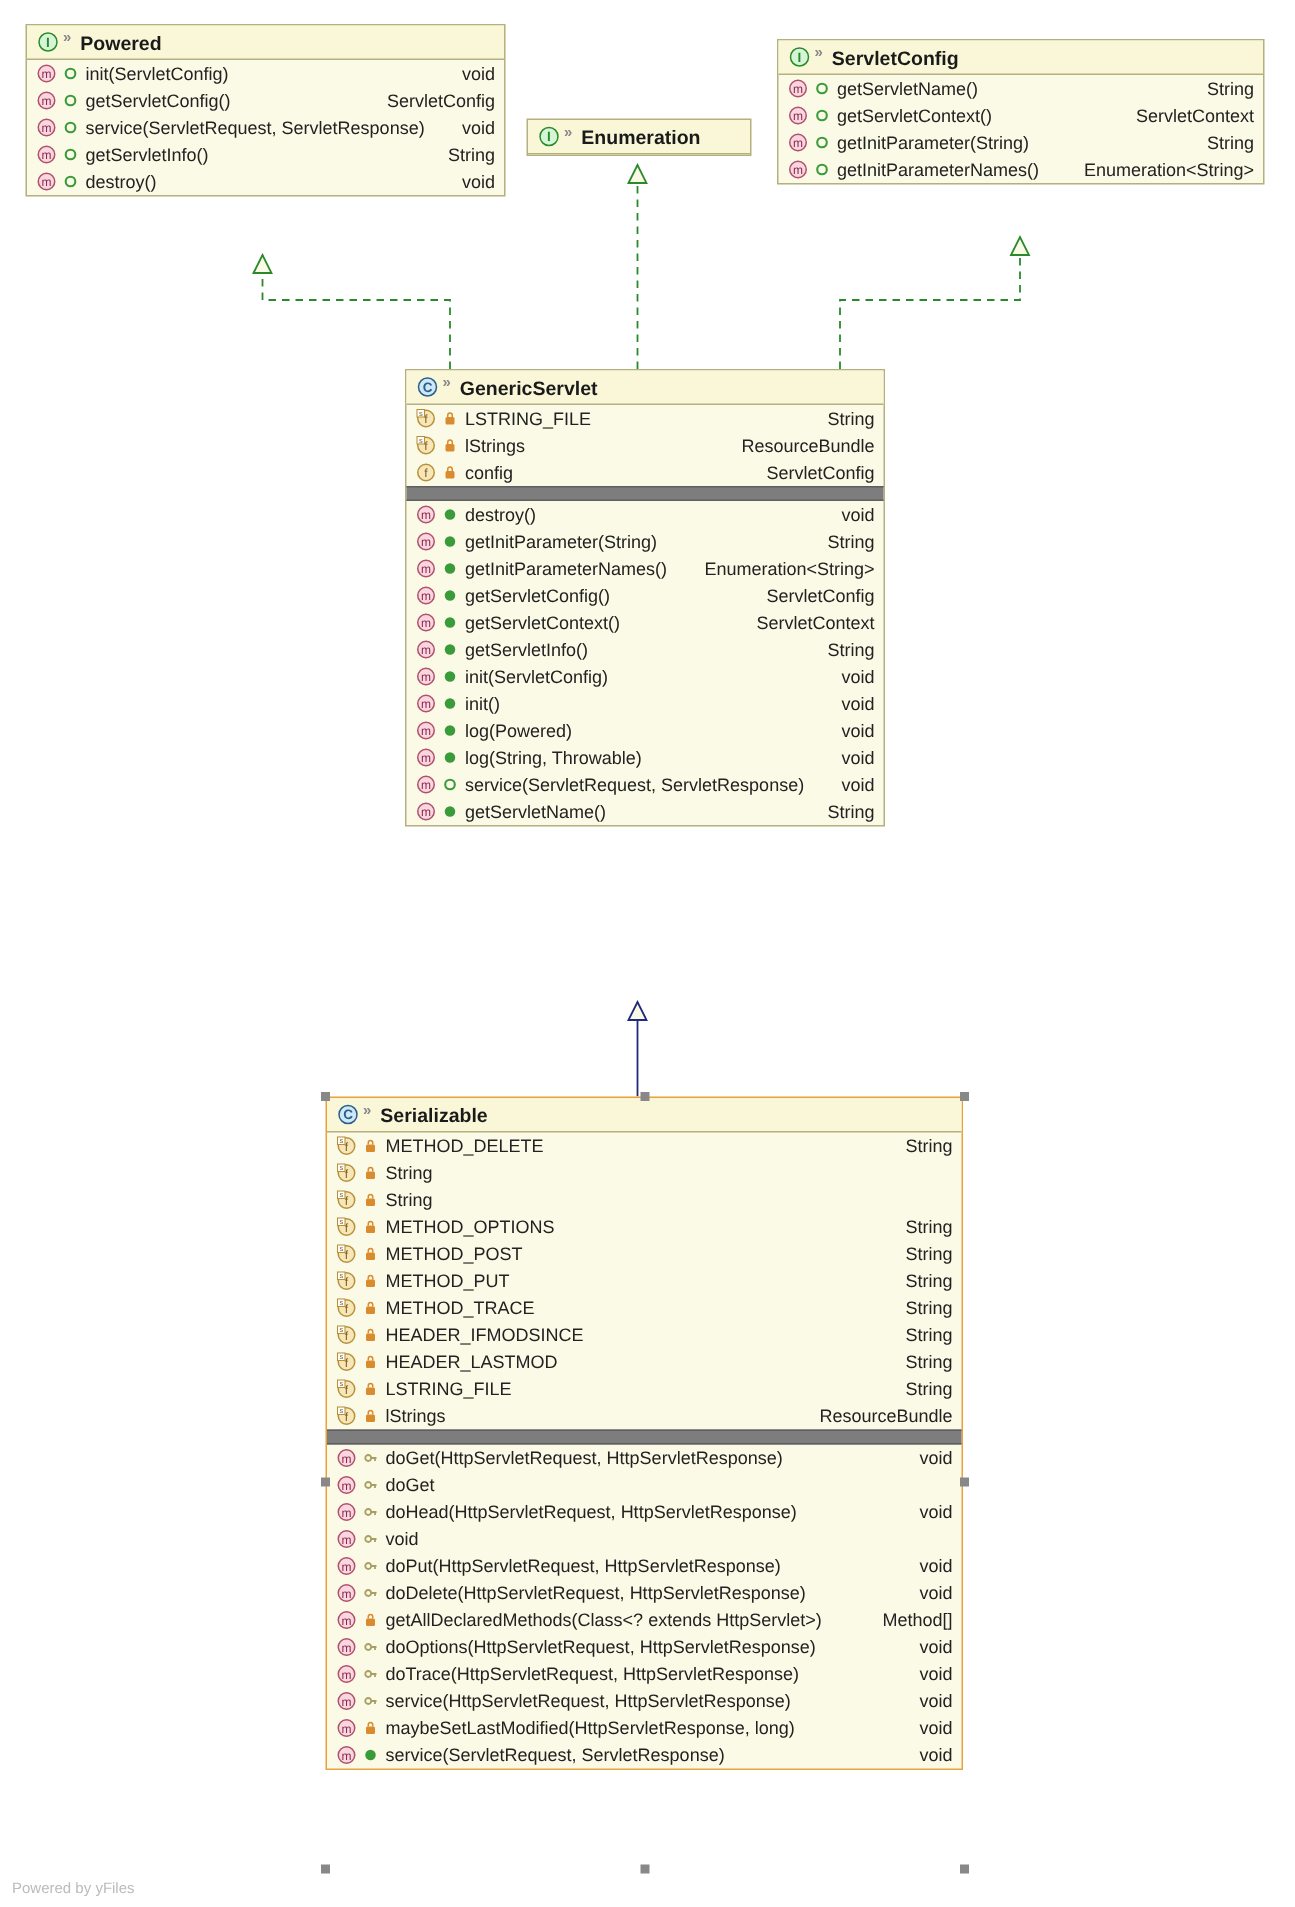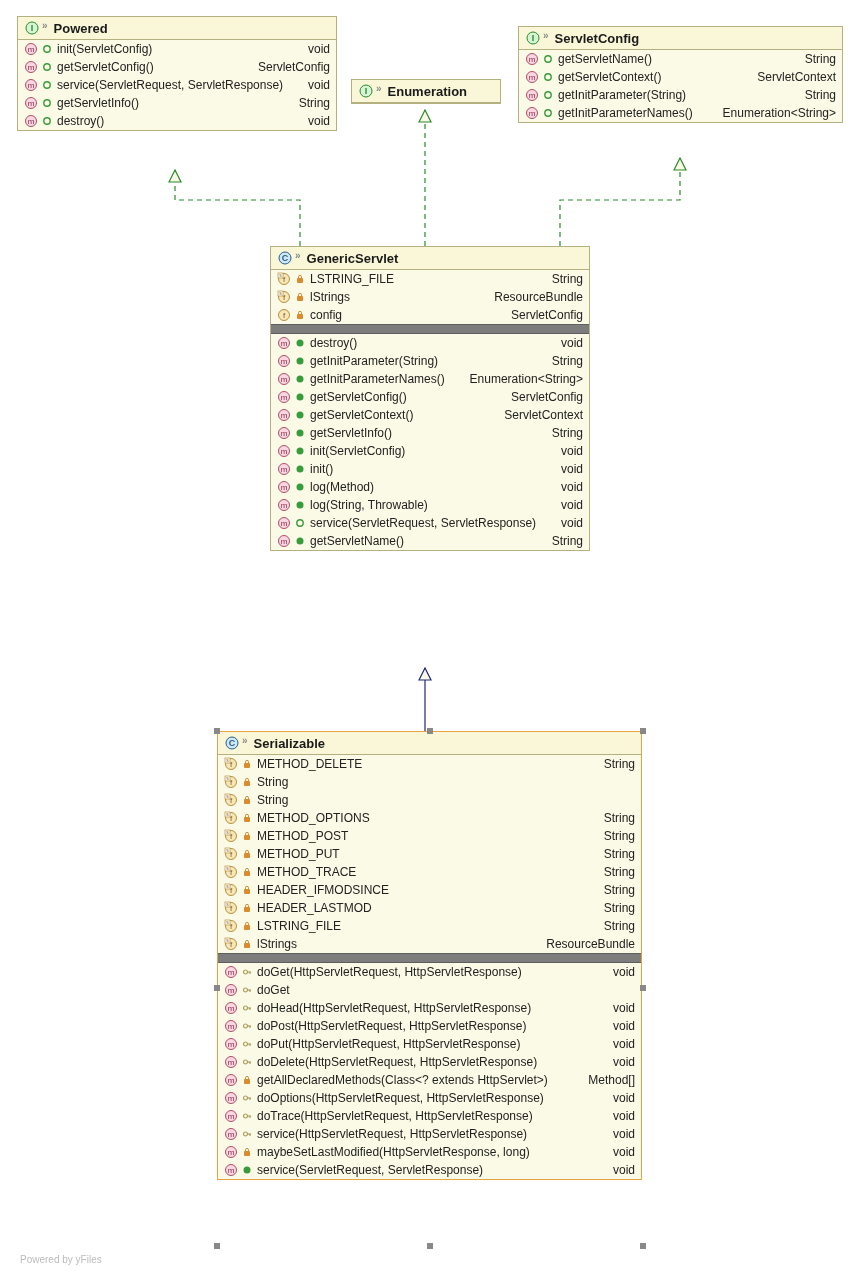--- a/index.html
+++ b/index.html
@@ -45,21 +45,21 @@
   }
 
   .sel-handle {
     position: absolute;
     width: 6px; height: 6px;
     background: #888;
   }
 
   .footer {
     position: absolute;
-    left: 20px;
+    left: 8px;
     bottom: 6px;
     font-size: 10px;
     color: #bbb;
   }
 </style>
 </head>
 <body>
 
 <svg id="canvas">
     <defs>
@@ -436,21 +436,21 @@
           <svg width="14" height="14" viewBox="0 0 14 14">
             <circle cx="7" cy="7" r="5.5" fill="#f9d6e0" stroke="#b0506a"></circle>
             <text x="7" y="10" text-anchor="middle" font-size="8" font-family="Arial" fill="#8a2a4a">m</text>
           </svg>
         </span>
         <span class="vis-icon">
           <svg width="10" height="10" viewBox="0 0 10 10">
             <circle cx="5" cy="5" r="3.5" fill="#3a9b3a"></circle>
           </svg>
         </span>
-        <span class="mname">log(Method)</span>
+        <span class="mname">log(Powered)</span>
         <span class="mtype">void</span>
       </div>
       <div class="uml-row">
         <span class="kind-icon">
           <svg width="14" height="14" viewBox="0 0 14 14">
             <circle cx="7" cy="7" r="5.5" fill="#f9d6e0" stroke="#b0506a"></circle>
             <text x="7" y="10" text-anchor="middle" font-size="8" font-family="Arial" fill="#8a2a4a">m</text>
           </svg>
         </span>
         <span class="vis-icon">
@@ -757,21 +757,20 @@
             <text x="7" y="10" text-anchor="middle" font-size="8" font-family="Arial" fill="#8a2a4a">m</text>
           </svg>
         </span>
         <span class="vis-icon">
           <svg width="10" height="10" viewBox="0 0 10 10">
             <circle cx="3.5" cy="5" r="2" fill="none" stroke="#a8a060" stroke-width="1.2"></circle>
             <line x1="5" y1="5" x2="9" y2="5" stroke="#a8a060" stroke-width="1.2"></line>
             <line x1="8" y1="5" x2="8" y2="7" stroke="#a8a060" stroke-width="1.2"></line>
           </svg>
         </span>
-        <span class="mname">doPost(HttpServletRequest, HttpServletResponse)</span>
         <span class="mtype">void</span>
       </div>
       <div class="uml-row">
         <span class="kind-icon">
           <svg width="14" height="14" viewBox="0 0 14 14">
             <circle cx="7" cy="7" r="5.5" fill="#f9d6e0" stroke="#b0506a"></circle>
             <text x="7" y="10" text-anchor="middle" font-size="8" font-family="Arial" fill="#8a2a4a">m</text>
           </svg>
         </span>
         <span class="vis-icon">

